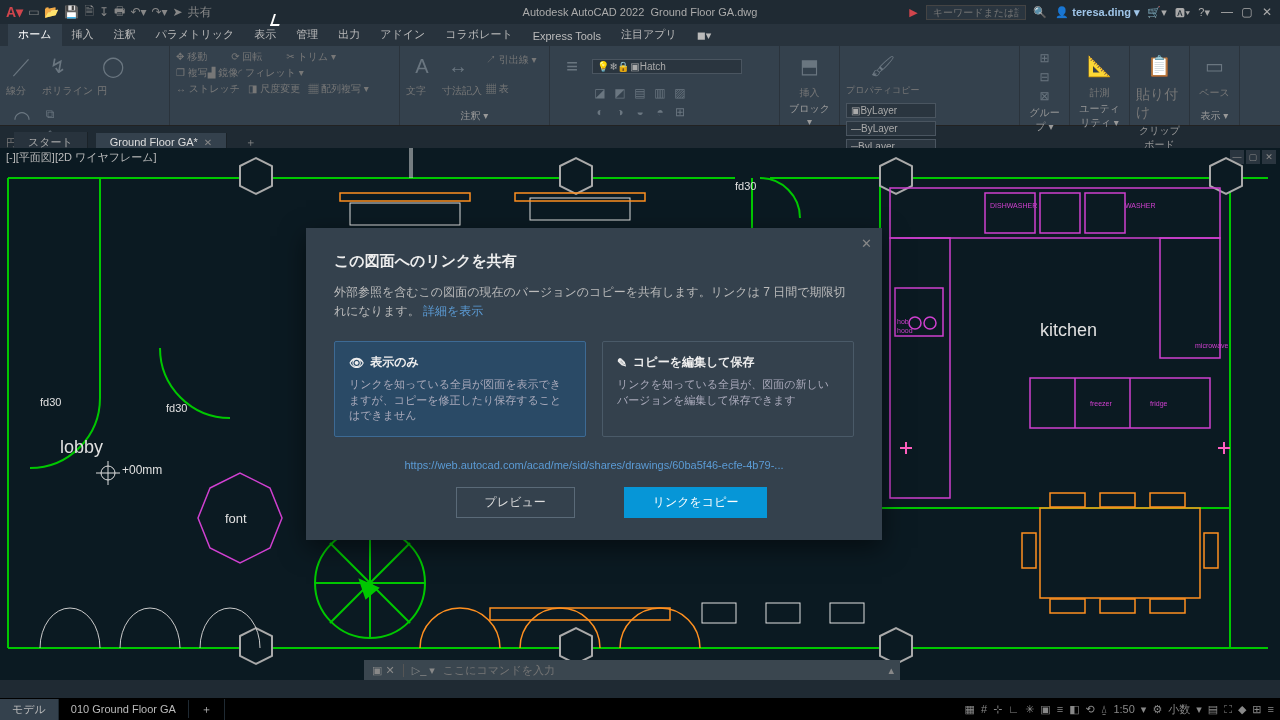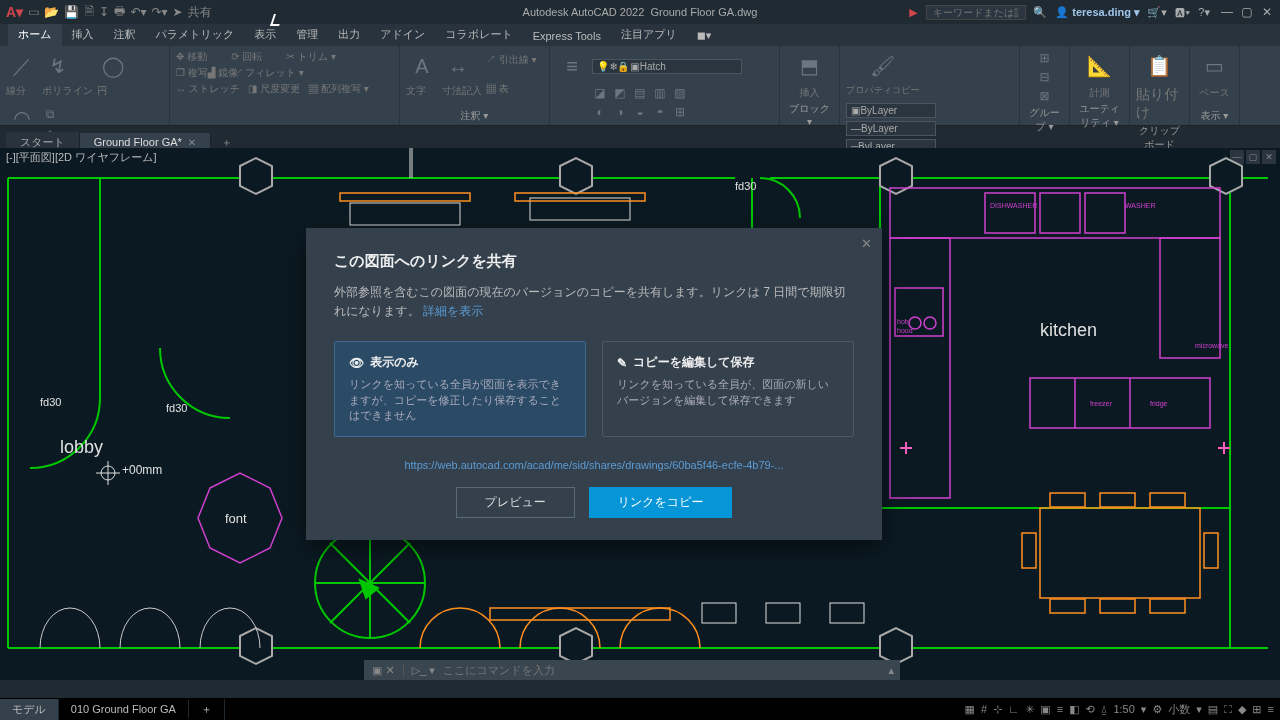--- a/index.html
+++ b/index.html
@@ -27,21 +27,21 @@
 .ribbon{height:80px;background:#34414d;display:flex;border-bottom:1px solid #222;}
 .rpanel{border-right:1px solid #2a333c;display:flex;flex-direction:column;justify-content:space-between;padding:4px 6px 0;}
 .rpanel .icons{display:flex;gap:4px;flex-wrap:wrap;align-items:flex-start;color:#666;font-size:11px;}
 .rpanel .icons .col{display:flex;flex-direction:column;gap:2px;font-size:10px;color:#777;}
 .rpanel .lbl{font-size:10px;color:#999;text-align:center;padding:2px 0;}
 .ribico{width:16px;height:16px;display:inline-flex;align-items:center;justify-content:center;color:#6a7680;font-size:12px;}
 .ribbig{width:32px;height:32px;display:inline-flex;align-items:center;justify-content:center;color:#6a7680;font-size:20px;}
 .prop-dd{background:#2a353f;border:1px solid #4a5560;font-size:10px;color:#aaa;padding:1px 4px;width:90px;display:flex;align-items:center;}
 
 
-.doctabs{height:32px;background:#1f2a33;display:flex;align-items:center;font-size:11px;padding-left:6px;gap:0;}
+.doctabs{height:32px;background:#1f2a33;display:flex;align-items:center;font-size:11px;padding-left:14px;gap:8px;}
 .doctabs .dtab{padding:3px 14px;color:#aaa;background:#28333d;border-right:1px solid #1a2228;display:flex;align-items:center;gap:6px;}
 .doctabs .dtab.active{background:#34414d;color:#ddd;}
 .doctabs .dtab .x{color:#888;font-size:10px;}
 .doctabs .plus{padding:3px 10px;color:#888;}
 
 
 .canvas{position:absolute;left:0;right:0;top:148px;bottom:40px;background:#0b1a22;overflow:hidden;}
 .vplabel{position:absolute;top:2px;left:6px;color:#bbb;font-size:11px;}
 .vctrl{position:absolute;top:2px;right:4px;display:flex;gap:2px;}
 .vctrl span{width:14px;height:14px;background:#2a353f;color:#888;font-size:9px;display:flex;align-items:center;justify-content:center;}
@@ -56,21 +56,21 @@
 .modal .desc{font-size:12px;color:#bbb;padding:0 28px;line-height:1.6;}
 .modal .desc a{color:#5b9bd5;text-decoration:none;}
 .modal .cards{display:flex;gap:16px;padding:20px 28px 0;}
 .modal .card{flex:1;border:1px solid #4a5a68;border-radius:2px;padding:12px 14px;font-size:11px;}
 .modal .card.sel{background:#2a4a66;border-color:#3d6a94;}
 .modal .card .ct{font-size:12px;font-weight:600;color:#eee;margin-bottom:6px;display:flex;align-items:center;gap:6px;}
 .modal .card .cd{color:#aab;line-height:1.4;}
 .modal .link{text-align:center;padding:18px 0 4px;}
 .modal .link a{color:#5b9bd5;font-size:11px;text-decoration:none;}
 .modal .btns{display:flex;gap:14px;justify-content:center;padding:10px 0 0;}
-.modal .btn{padding:6px 28px;font-size:12px;border:1px solid #5a6a78;background:transparent;color:#ddd;cursor:pointer;}
+.modal .btn{padding:6px 28px;font-size:12px;border:1px solid #5a6a78;background:transparent;color:#ddd;cursor:pointer;margin-left:35px;}
 .modal .btn.primary{background:#0696d7;border-color:#0696d7;color:#fff;}
 
 
 .cmdline{position:absolute;left:364px;bottom:40px;right:380px;height:20px;background:#3a464f;display:flex;align-items:center;font-size:11px;}
 .cmdline .cx{color:#888;padding:0 8px;border-right:1px solid #555;}
 .cmdline .cp{color:#888;padding:0 8px;}
 .cmdline input{flex:1;background:transparent;border:none;color:#888;font-size:11px;outline:none;}
 
 
 .status{position:absolute;left:0;right:0;bottom:22px;height:18px;background:#1f2a33;}

